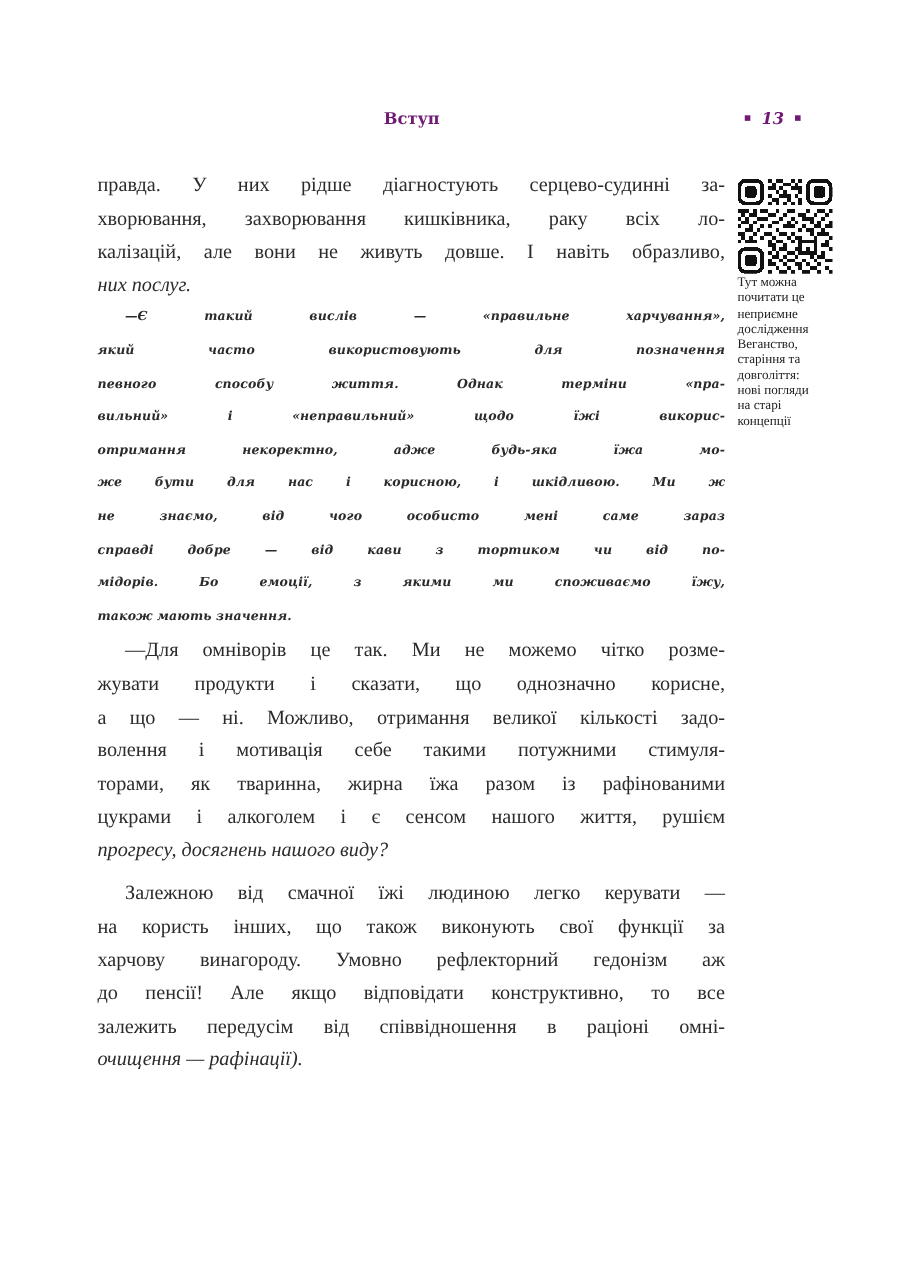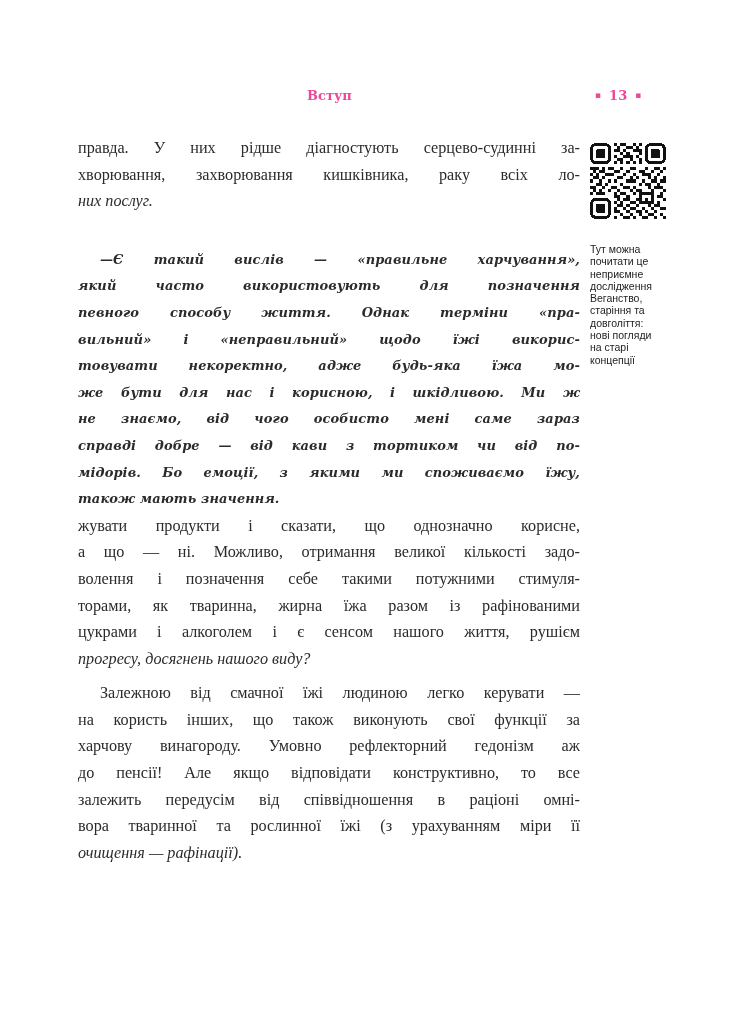--- a/index.html
+++ b/index.html
@@ -7,100 +7,100 @@
       width: 733px; height: 1024px;
       background: #ffffff;
       position: relative;
       overflow: hidden;
       font-family: "DejaVu Serif", "Liberation Serif", serif;
       color: #2b2b2b;
     }
     .running-head {
       position: absolute; top: 88px; left: 0; width: 733px; height: 20px;
       font-family: "DejaVu Serif", serif;
-      font-weight: bold; font-size: 13px; color: #ec4899;
+      font-weight: bold; font-size: 13px; color: #701a75;
     }
     .running-head .section { position: absolute; left: 307px; top: 0; }
-    .running-head .pageno { position: absolute; left: 595px; top: 0; letter-spacing: 0; }
+    .running-head .pageno { position: absolute; left: 595px; top: 0; letter-spacing: 0; font-style: italic; }
     .running-head .dot { font-size: 9px; vertical-align: 2px; }
     .running-head .num { margin: 0 8px; }
 
     .main {
       position: absolute; left: 78px; top: 135px; width: 502px;
       font-size: 16.2px; line-height: 26.6px;
       font-family: "Liberation Serif", "DejaVu Serif", serif;
     }
     .main p { margin: 0; text-align: justify; }
     .main p.bold-italic {
       font-family: "DejaVu Serif", serif;
-      font-weight: bold; font-style: italic; font-size: 13px;
+      font-weight: bold; font-style: italic; font-size: 10px;
       letter-spacing: 0.1px;
-      margin-top: 32px;
     }
     .main p.gap { margin-top: 8px; }
     .line { display: block; text-align: justify; text-align-last: justify; white-space: nowrap; }
     .line.last { text-align-last: left; font-style: italic; }
     .line.first { padding-left: 22px; }
 
     .sidebar { position: absolute; left: 590px; top: 143px; width: 80px; }
     .qr { width: 76px; height: 76px; display: block; }
     .caption {
-      margin-top: 24px;
-      font-family: Liberation Sans, sans-serif;
+      margin-top: 2px;
+      font-family: Liberation Serif, serif;
       font-size: 10.5px; line-height: 12.3px; color: #222;
     }
     .caption span { display: block; white-space: nowrap; }
   </style>
 </head>
 <body>
 
 <div class="running-head">
   <span class="section">Вступ</span>
   <span class="pageno">
     <span class="dot">▪</span><span class="num">13</span><span class="dot">▪</span>
   </span>
 </div>
 
 <div class="main">
 
   <p>
     <span class="line">правда. У них рідше діагностують серцево-судинні за-</span>
     <span class="line">хворювання, захворювання кишківника, раку всіх ло-</span>
+    <span class="line">калізацій, але вони не живуть довше. І навіть образливо,</span>
     <span class="line last">них послуг.</span>
   </p>
 
   <p class="bold-italic">
     <span class="line first">—Є такий вислів — «правильне харчування»,</span>
     <span class="line">який часто використовують для позначення</span>
     <span class="line">певного способу життя. Однак терміни «пра-</span>
     <span class="line">вильний» і «неправильний» щодо їжі викорис-</span>
-    <span class="line">товувати некоректно, адже будь-яка їжа мо-</span>
+    <span class="line">отримання некоректно, адже будь-яка їжа мо-</span>
     <span class="line">же бути для нас і корисною, і шкідливою. Ми ж</span>
     <span class="line">не знаємо, від чого особисто мені саме зараз</span>
     <span class="line">справді добре — від кави з тортиком чи від по-</span>
     <span class="line">мідорів. Бо емоції, з якими ми споживаємо їжу,</span>
     <span class="line last">також мають значення.</span>
   </p>
 
   <p>
+    <span class="line first">—Для омніворів це так. Ми не можемо чітко розме-</span>
     <span class="line">жувати продукти і сказати, що однозначно корисне,</span>
     <span class="line">а що — ні. Можливо, отримання великої кількості задо-</span>
-    <span class="line">волення і позначення себе такими потужними стимуля-</span>
+    <span class="line">волення і мотивація себе такими потужними стимуля-</span>
     <span class="line">торами, як тваринна, жирна їжа разом із рафінованими</span>
     <span class="line">цукрами і алкоголем і є сенсом нашого життя, рушієм</span>
     <span class="line last">прогресу, досягнень нашого виду?</span>
   </p>
 
   <p class="gap">
     <span class="line first">Залежною від смачної їжі людиною легко керувати —</span>
     <span class="line">на користь інших, що також виконують свої функції за</span>
     <span class="line">харчову винагороду. Умовно рефлекторний гедонізм аж</span>
     <span class="line">до пенсії! Але якщо відповідати конструктивно, то все</span>
     <span class="line">залежить передусім від співвідношення в раціоні омні-</span>
-    <span class="line">вора тваринної та рослинної їжі (з урахуванням міри її</span>
     <span class="line last">очищення — рафінації).</span>
   </p>
 </div>
 
 <div class="sidebar">
   <svg class="qr" viewBox="0 0 25 25" shape-rendering="crispEdges">
     <rect x="0" y="0" width="25" height="25" fill="#fff"></rect>
 
     <rect x="0.5" y="0.5" width="6" height="6" rx="1.6" fill="none" stroke="#111" stroke-width="1"></rect>
     <rect x="2" y="2" width="3" height="3" rx="0.6" fill="#111"></rect>

